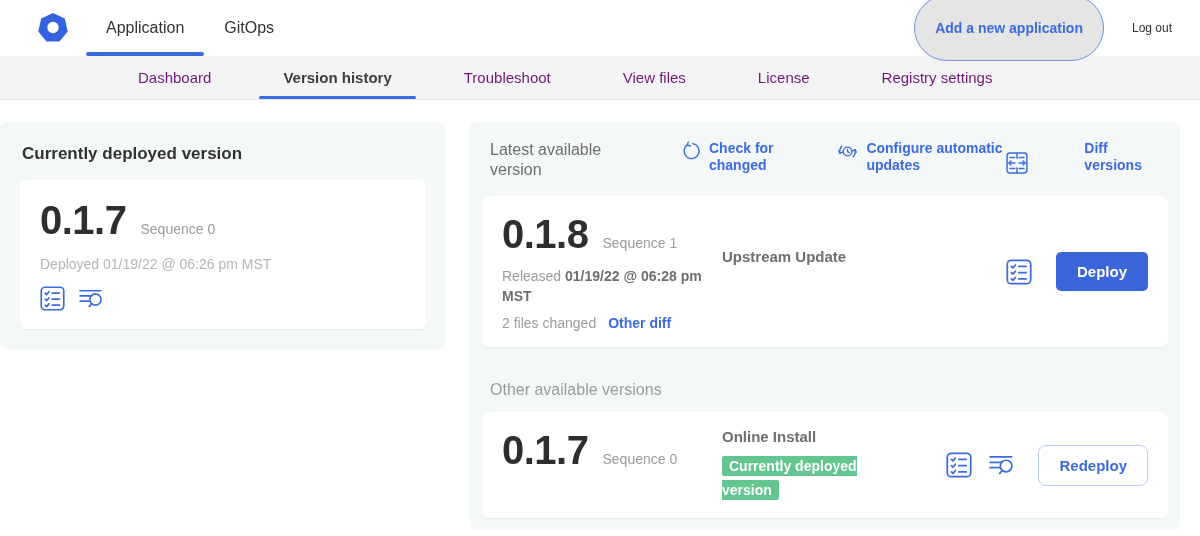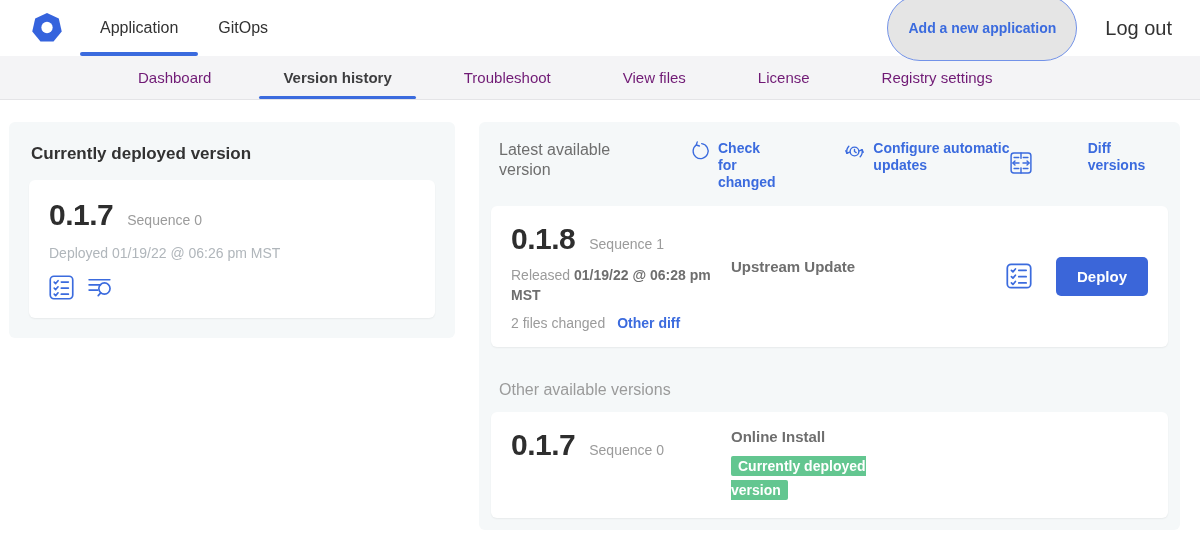--- a/index.html
+++ b/index.html
@@ -5,51 +5,51 @@
   :root{
     --accent:#3B6BDE;
     --btn-blue:#3B66D9;
     --green:#63C690;
   }
   *{box-sizing:border-box;margin:0;padding:0;}
   html,body{width:1200px;height:536px;background:#fff;overflow:hidden;
     font-family:"Liberation Sans","DejaVu Sans",sans-serif;color:#323232;}
 
   
-  .top-header{height:56px;background:#fff;display:flex;align-items:stretch;position:relative;}
+  .top-header{height:56px;background:#fff;display:flex;align-items:stretch;position:relative;margin-left:6px;}
   .logo-wrap{display:flex;align-items:center;padding-left:30px;padding-right:16px;cursor:pointer;}
   .top-tabs{display:flex;align-items:stretch;}
   .top-tab{display:flex;align-items:center;padding:0 20px;font-size:16px;font-weight:500;
     color:#323232;position:relative;cursor:pointer;}
   .top-tab.active::after{content:"";position:absolute;left:0;right:0;bottom:0;height:4px;
     background:var(--accent);border-radius:2px;}
   .header-right{margin-left:auto;display:flex;align-items:center;padding-right:28px;gap:28px;}
   .pill-btn{border:1px solid #7292e8;background:#e5e5e5;color:var(--accent);font-weight:bold;
     font-size:14px;padding:24px 20px;border-radius:999px;cursor:pointer;
     font-family:"Liberation Sans",sans-serif;}
-  .logout{font-size:20px;color:#323232;cursor:pointer;}
+  .logout{font-size:12px;color:#323232;cursor:pointer;}
 
   
   .subnav{height:44px;background:#f4f4f6;border-bottom:1px solid #e4e4e7;
     display:flex;align-items:stretch;padding-left:108px;gap:12px;}
   .sub-tab{display:flex;align-items:center;padding:0 30px;font-size:15px;color:#701a75;
     cursor:pointer;position:relative;}
   .sub-tab.active{color:#3d3d3f;font-weight:600;}
   .sub-tab.active::after{content:"";position:absolute;left:6px;right:6px;bottom:0;height:3px;
     background:var(--accent);border-radius:2px;}
 
   
-  .main{display:flex;gap:24px;padding:22px 20px 0 9px;align-items:flex-start;}
+  .main{display:flex;gap:24px;padding:22px 20px 0 0;align-items:flex-start;}
   .panel{background:#f5f8f9;border-radius:6px;}
   .left-panel{width:446px;padding:20px;flex:none;}
   .left-panel h2{font-size:17px;font-weight:bold;color:#323232;margin:2px 0 16px 2px;}
   .card{background:#fff;border-radius:6px;box-shadow:0 1px 2px rgba(0,0,0,.06);}
   .deployed-card{padding:18px 20px 18px;}
   .version-row{display:flex;align-items:baseline;}
-  .version-num{font-size:30px;font-weight:bold;letter-spacing:-.5px;color:#2e2e2e;}
+  .version-num{font-size:40px;font-weight:bold;letter-spacing:-.5px;color:#2e2e2e;}
   .sequence{font-size:14px;color:#9b9b9b;margin-left:14px;}
   .deployed-date{font-size:14px;color:#b0b6bb;margin-top:13px;}
   .icon-row{display:flex;gap:13px;margin-top:14px;align-items:center;}
   .svg-icon{stroke:var(--accent);fill:none;stroke-width:1.6;stroke-linecap:round;
     stroke-linejoin:round;cursor:pointer;display:block;}
   .svg-icon.static{cursor:default;}
 
   .right-panel{flex:1;padding:18px 12px 12px;}
   .avail-header{display:flex;align-items:flex-start;margin:0 8px 16px 8px;}
   .avail-title{font-size:16px;color:#6e6e6e;line-height:1.25;max-width:135px;}
@@ -239,16 +239,35 @@
           <span class="version-num">0.1.7</span>
           <span class="sequence">Sequence 0</span>
         </div>
       </div>
       <div class="vc-mid">
         <div class="source">Online Install</div>
         <div class="badge-wrap">
           <span class="green-badge">Currently deployed version</span>
         </div>
       </div>
+      <div class="vc-right">
+        <svg class="svg-icon" width="26" height="26" viewBox="0 0 24 24">
+          <rect x="1.2" y="1.2" width="21.6" height="21.6" rx="3.5"></rect>
+          <path d="M5 6.8l1.4 1.4 2.3-2.7"></path>
+            <path d="M5 12.6l1.4 1.4 2.3-2.7"></path>
+            <path d="M5 18.4l1.4 1.4 2.3-2.7"></path>
+          <path d="M11.8 6.8h6.8"></path>
+            <path d="M11.8 12.6h6.8"></path>
+            <path d="M11.8 18.4h6.8"></path>
+        </svg>
+        <svg class="svg-icon" width="28" height="26" viewBox="0 0 26 24">
+          <path d="M2 4.5h20"></path>
+            <path d="M2 9.5h11"></path>
+            <path d="M2 14.5h8.5"></path>
+          <circle cx="16.8" cy="13" r="5.4"></circle>
+            <path d="M13.2 17.2L10.8 19.8"></path>
+        </svg>
+        <button class="redeploy-btn">Redeploy</button>
+      </div>
     </div>
 
   </section>
 </main>
 
 </body></html>

